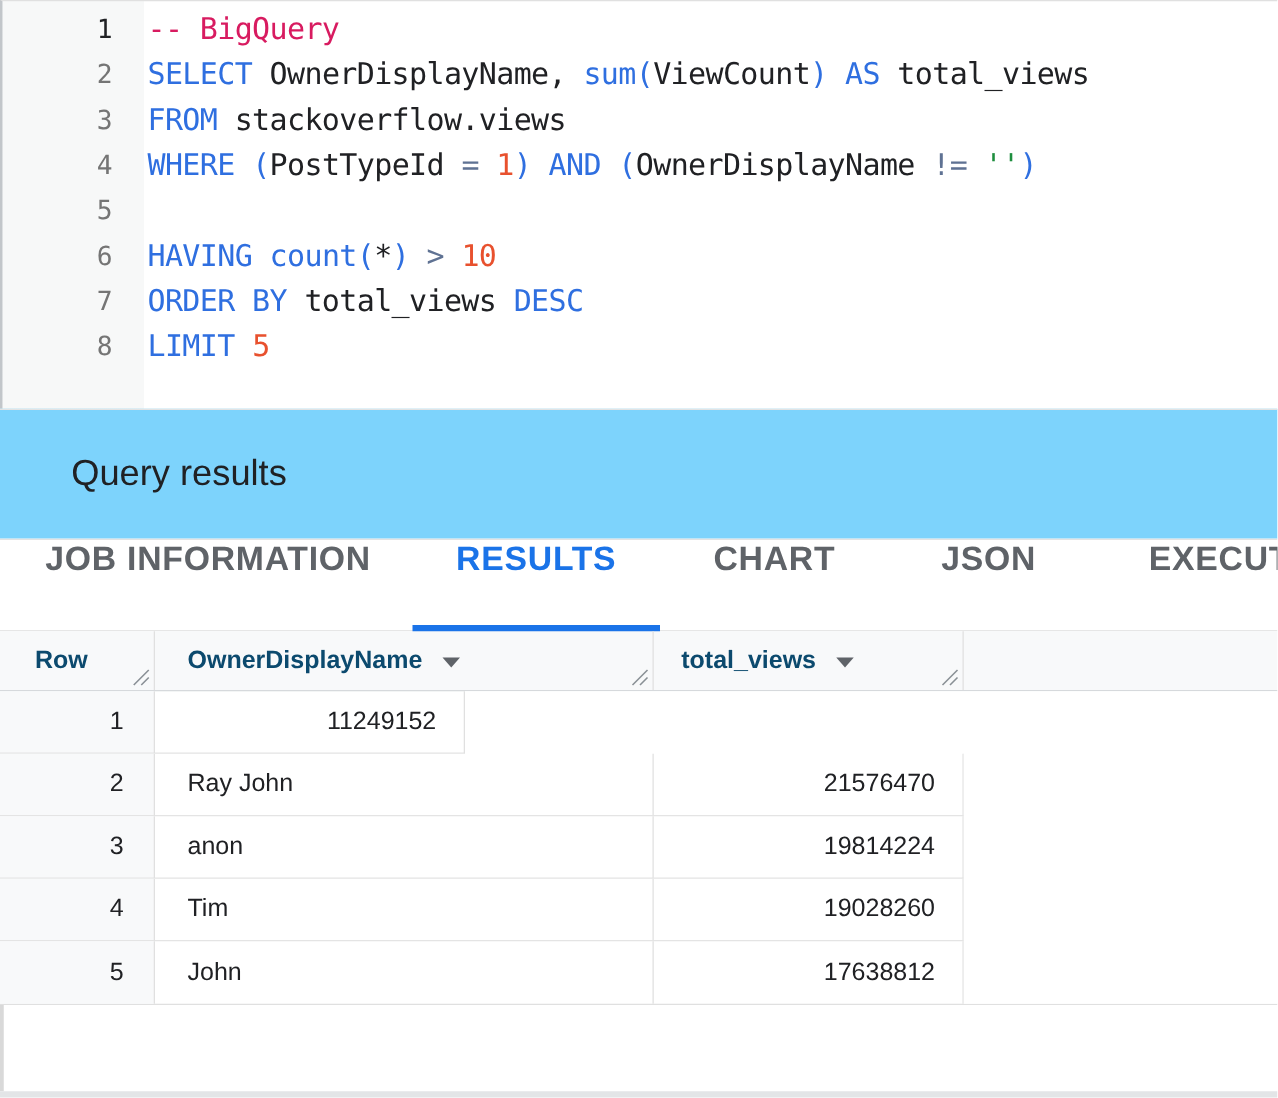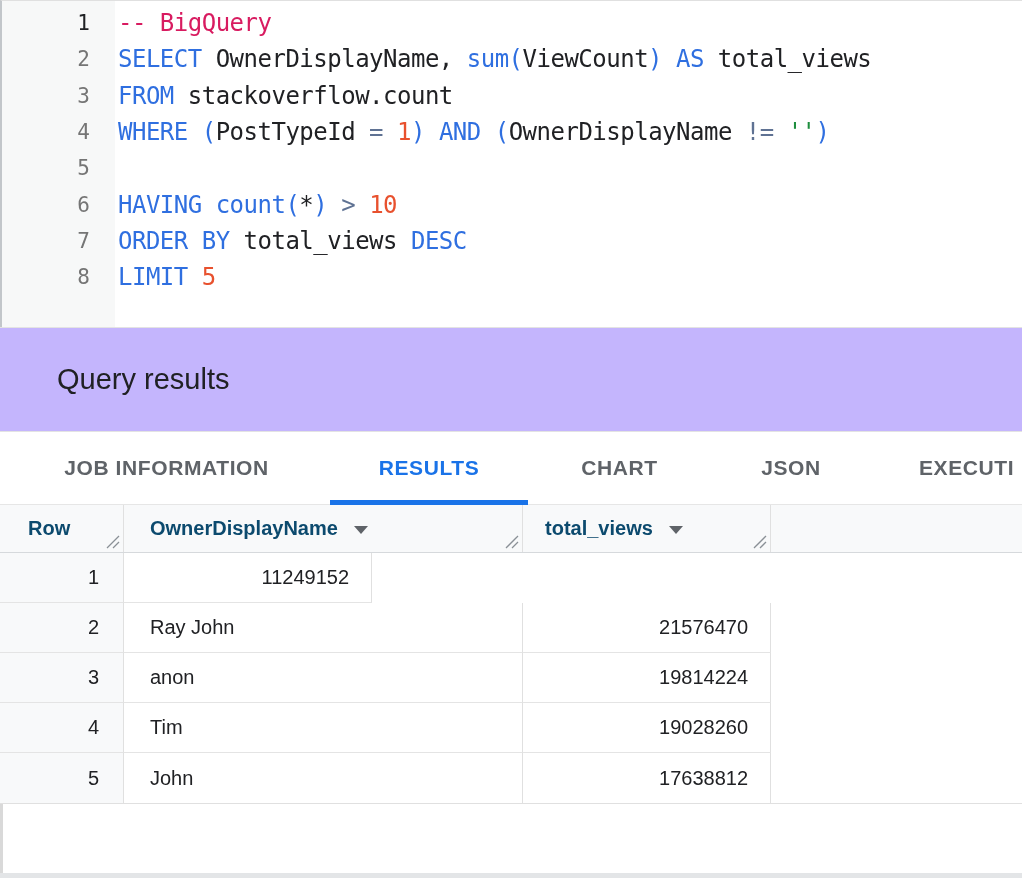--- a/index.html
+++ b/index.html
@@ -13,30 +13,30 @@
     padding-top:4px; font-family:"DejaVu Sans Mono","Liberation Mono",monospace;
   }
   .code-line { display:flex; height:36.3px; align-items:center; }
   .ln { width:88px; flex:0 0 88px; text-align:right; font-size:21px; color:#757575; }
   .code-line.active .ln { color:#202124; }
   .lc { padding-left:28px; font-size:24px; white-space:pre; letter-spacing:-0.5px; }
 
   
   .results-heading {
     height:104px; border-top:1px solid #e3e3e3; display:flex; align-items:center;
-    padding-left:57px; font-size:29px; color:#202124; background:#c4b5fd;
+    padding-left:57px; font-size:29px; color:#202124; background:#7dd3fc;
   }
 
   
   .tab-bar {
     height:74px; border-top:1px solid #e3e3e3; border-bottom:1px solid #e6e6e6;
     display:flex; padding-left:3px; background:#fff; white-space:nowrap;
   }
-  .tab { position:relative; display:flex; align-items:center; justify-content:center;
-         padding:0 48px; font-size:21px; font-weight:bold; letter-spacing:0.6px;
+  .tab { position:relative; display:flex; justify-content:center;
+         padding:0 48px; font-size:27px; font-weight:bold; letter-spacing:0.6px;
          color:#5f6368; cursor:pointer; text-transform:uppercase; }
   .tab:nth-child(1){ min-width:327px; } .tab:nth-child(2){ min-width:198px; }
   .tab:nth-child(3){ min-width:183px; } .tab:nth-child(4){ min-width:160px; }
   .tab.active { color:#1a73e8; }
   .tab.active::after { content:""; position:absolute; left:0; right:0; bottom:-1px;
                        height:5px; background:#1a73e8; }
 
   
   .grid-header { height:48px; display:flex; background:#f8f9fa;
                  border-bottom:1px solid #d6d9dc; font-size:20px; font-weight:bold;
@@ -74,21 +74,21 @@
     <div class="code-line active">
       <div class="ln">1</div>
       <div class="lc"><span style="color: rgb(216, 27, 96);">-- BigQuery</span></div>
     </div>
     <div class="code-line">
       <div class="ln">2</div>
       <div class="lc"><span style="color: rgb(47, 111, 224);">SELECT</span><span style="color: rgb(32, 33, 36);"> OwnerDisplayName, </span><span style="color: rgb(47, 111, 224);">sum(</span><span style="color: rgb(32, 33, 36);">ViewCount</span><span style="color: rgb(47, 111, 224);">)</span><span style="color: rgb(32, 33, 36);"> </span><span style="color: rgb(47, 111, 224);">AS</span><span style="color: rgb(32, 33, 36);"> total_views</span></div>
     </div>
     <div class="code-line">
       <div class="ln">3</div>
-      <div class="lc"><span style="color: rgb(47, 111, 224);">FROM</span><span style="color: rgb(32, 33, 36);"> stackoverflow.count</span></div>
+      <div class="lc"><span style="color: rgb(47, 111, 224);">FROM</span><span style="color: rgb(32, 33, 36);"> stackoverflow.views</span></div>
     </div>
     <div class="code-line">
       <div class="ln">4</div>
       <div class="lc"><span style="color: rgb(47, 111, 224);">WHERE</span><span style="color: rgb(32, 33, 36);"> </span><span style="color: rgb(47, 111, 224);">(</span><span style="color: rgb(32, 33, 36);">PostTypeId </span><span style="color: rgb(95, 114, 147);">=</span><span style="color: rgb(32, 33, 36);"> </span><span style="color: rgb(232, 81, 46);">1</span><span style="color: rgb(47, 111, 224);">)</span><span style="color: rgb(32, 33, 36);"> </span><span style="color: rgb(47, 111, 224);">AND</span><span style="color: rgb(32, 33, 36);"> </span><span style="color: rgb(47, 111, 224);">(</span><span style="color: rgb(32, 33, 36);">OwnerDisplayName </span><span style="color: rgb(95, 114, 147);">!=</span><span style="color: rgb(32, 33, 36);"> </span><span style="color: rgb(30, 142, 62);">''</span><span style="color: rgb(47, 111, 224);">)</span></div>
     </div>
     <div class="code-line">
       <div class="ln">5</div>
     </div>
     <div class="code-line">
       <div class="ln">6</div>

